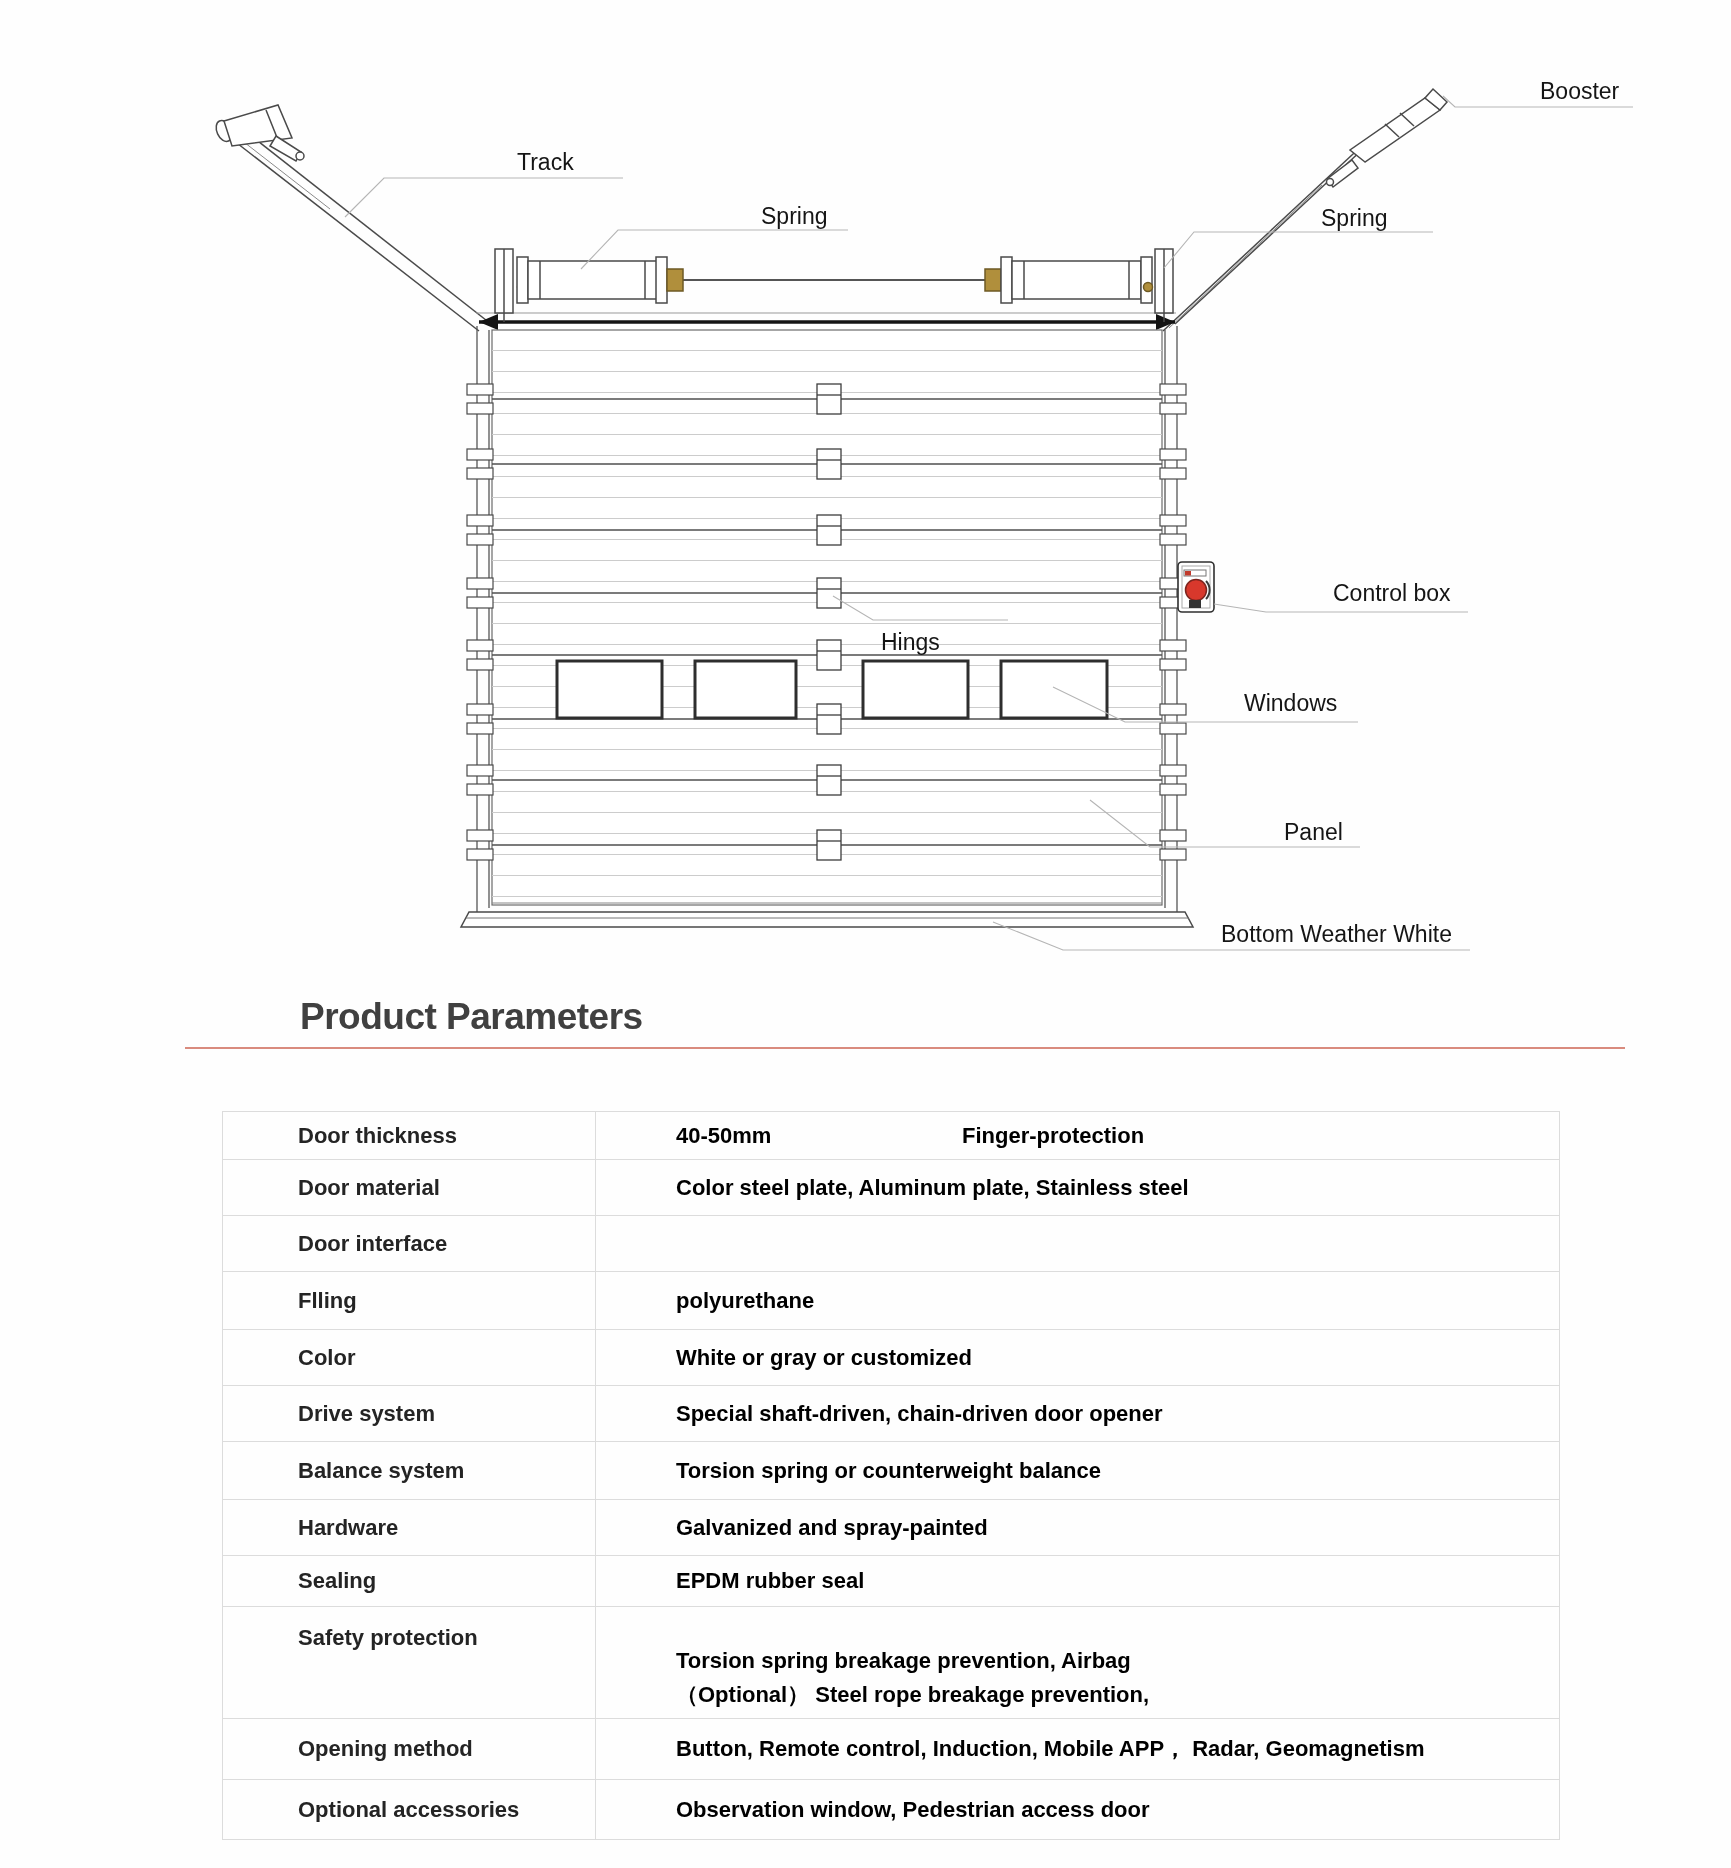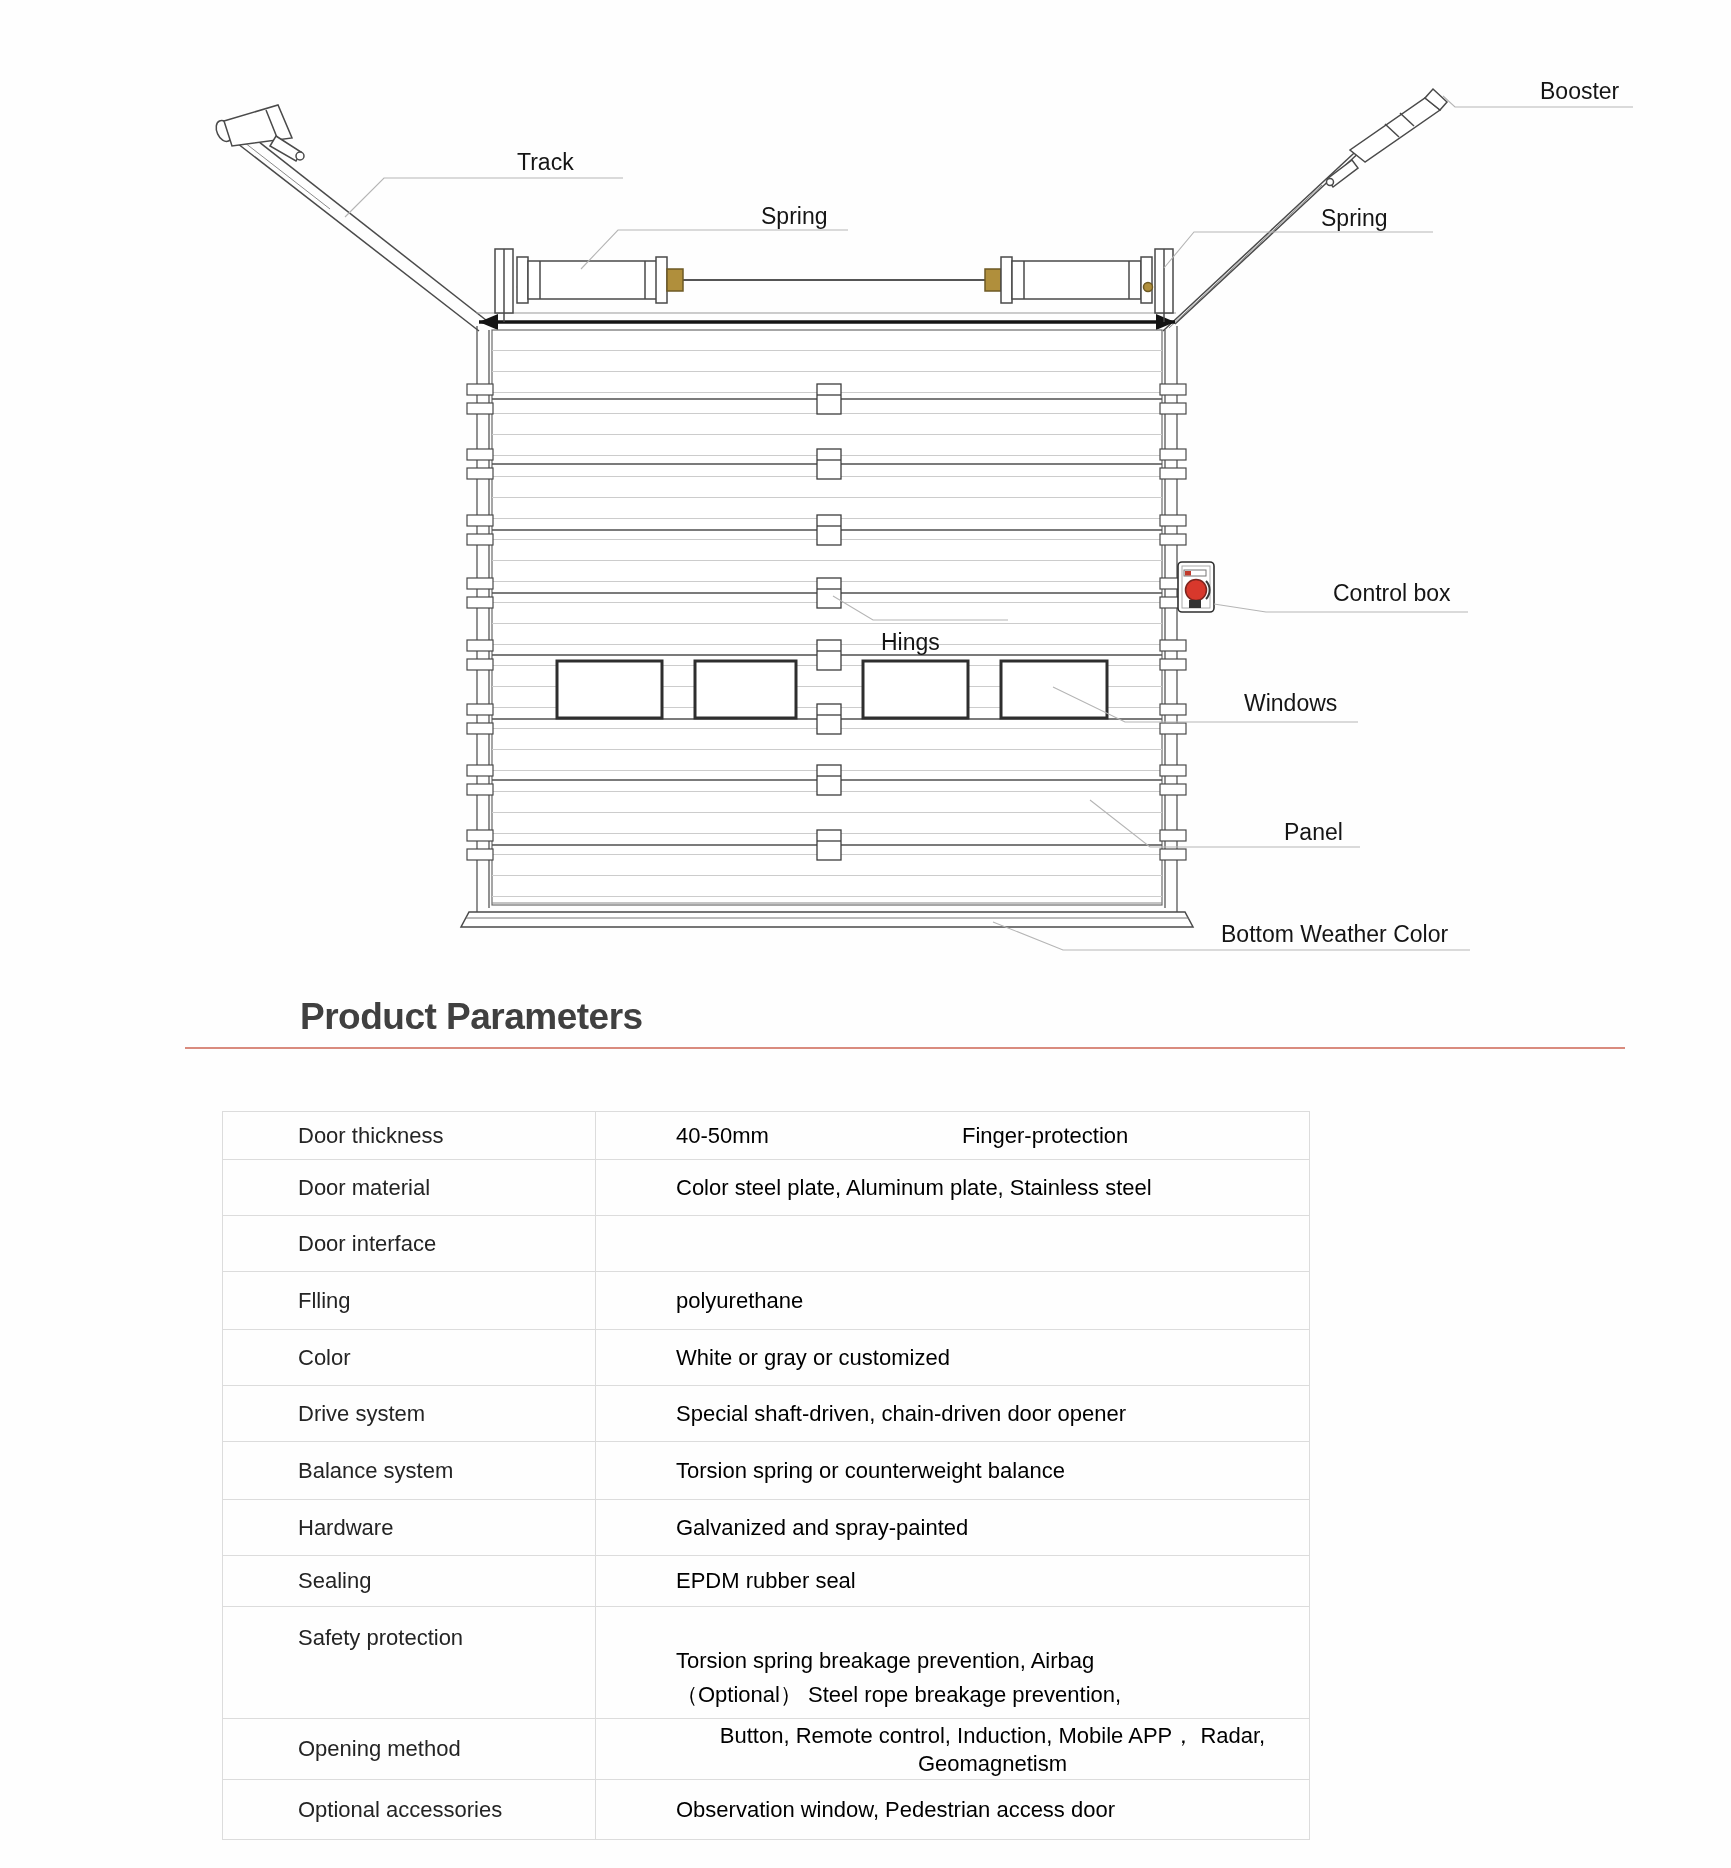--- a/index.html
+++ b/index.html
@@ -8,22 +8,22 @@
     font-family:"Liberation Sans","DejaVu Sans",sans-serif;color:#1d1d1d;overflow:hidden;
   }
   .art{position:absolute;left:0;top:0;}
   .dlabel{position:absolute;font-size:23px;color:#151515;white-space:nowrap;line-height:26px;}
   .title{
     position:absolute;left:300px;top:996px;font-size:37px;font-weight:bold;
     color:#404040;letter-spacing:-0.5px;white-space:nowrap;
   }
   .divider{position:absolute;left:185px;top:1047px;width:1440px;height:2px;background:#d98b7e;}
   .ptable{
-    position:absolute;left:222px;top:1111px;width:1088px;box-sizing:border-box;
-    border:1px solid #dcdcdc;background:transparent;
+    position:absolute;left:222px;top:1111px;width:1338px;box-sizing:border-box;
+    border:1px solid #dcdcdc;background:transparent;font-weight:bold;
   }
   .tr{display:flex;box-sizing:border-box;}
   .tr + .tr{border-top:1px solid #dcdcdc;}
   .tl{
     flex:0 0 373px;width:373px;box-sizing:border-box;border-right:1px solid #dcdcdc;
     display:flex;align-items:center;padding-left:75px;font-size:22px;color:#242424;
   }
   .tv{
     flex:1;display:flex;align-items:center;padding-left:80px;font-size:22px;color:#000000;
     box-sizing:border-box;
@@ -214,21 +214,21 @@
   </svg>
 
   <div class="dlabel" style="left:517px;top:149px;">Track</div>
   <div class="dlabel" style="left:761px;top:203px;">Spring</div>
   <div class="dlabel" style="left:1540px;top:78px;">Booster</div>
   <div class="dlabel" style="left:1321px;top:205px;">Spring</div>
   <div class="dlabel" style="left:881px;top:593px;margin-top:36px;">Hings</div>
   <div class="dlabel" style="left:1333px;top:580px;">Control box</div>
   <div class="dlabel" style="left:1244px;top:690px;">Windows</div>
   <div class="dlabel" style="left:1284px;top:819px;">Panel</div>
-  <div class="dlabel" style="left:1221px;top:921px;">Bottom Weather Color</div>
+  <div class="dlabel" style="left:1221px;top:921px;">Bottom Weather White</div>
 
   <div class="title">Product Parameters</div>
   <div class="divider"></div>
 
   <div class="ptable">
     <div class="tr" style="height:47px;">
       <div class="tl">Door thickness</div>
       <div class="tv">
         <span class="v1">40-50mm</span>
         <span>Finger-protection</span>

